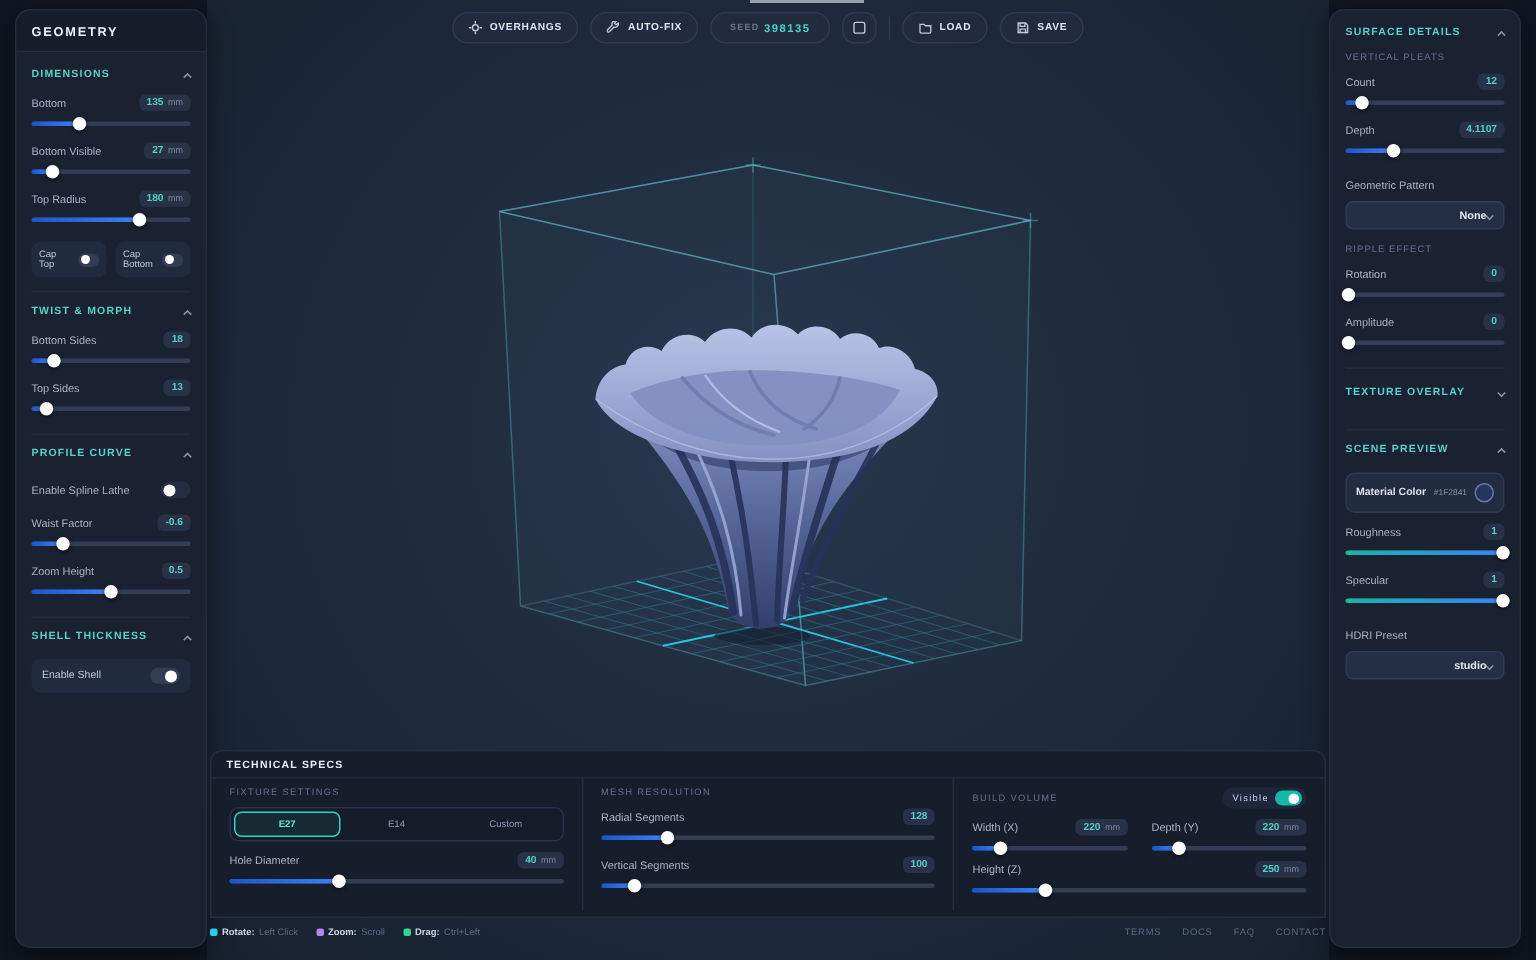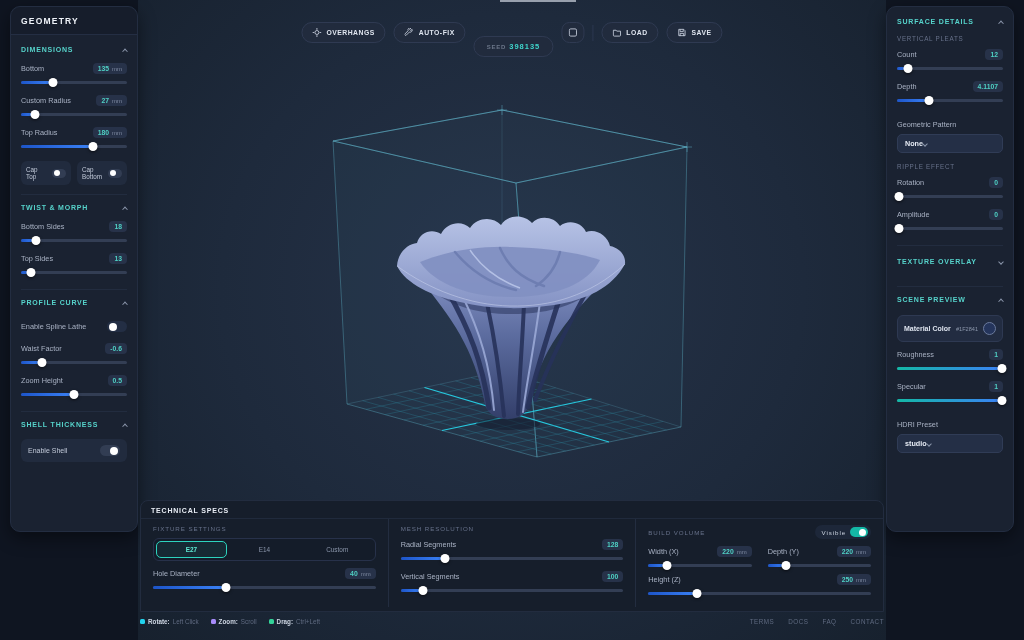--- a/index.html
+++ b/index.html
@@ -6,21 +6,21 @@
   html,body { width:1024px; height:640px; overflow:hidden; background:#0f1521;
     font-family:"Liberation Sans", sans-serif; }
   #stage { position:relative; width:1024px; height:640px; background:#0f1521; }
 
   
   #viewport { position:absolute; left:138px; top:0; width:748px; height:640px;
     background:radial-gradient(ellipse at 50% 45%, #263349 0%, #1e2a3c 55%, #17212e 100%); }
   #topline { position:absolute; left:500px; top:0; width:76px; height:2px; background:#98a0ad; z-index:9; }
 
   
-  .panel { position:absolute; top:6px; width:128px; height:526px; background:#1a2231;
+  .panel { position:absolute; top:6px; width:128px; height:626px; background:#1a2231;
     border:1px solid #232d41; border-radius:10px; box-shadow:0 6px 18px rgba(0,0,0,.45); z-index:5; }
   #left-panel { left:10px; }
   #right-panel { left:886px; }
   .panel-h { padding:9px 10px 8px; font-size:8.5px; font-weight:bold; letter-spacing:1.2px;
     color:#eef2f8; border-bottom:1px solid #242e43; background:#161d2b; border-radius:10px 10px 0 0; }
   .panel-h.right { text-align:right; }
   .panel-body { padding:2px 10px 10px; }
   .sec { border-bottom:1px solid #222c3f; padding-bottom:9px; }
   .sec:last-child { border-bottom:none; }
   .sech { display:flex; justify-content:space-between; align-items:center;
@@ -41,21 +41,21 @@
   .track { position:absolute; top:4px; left:0; right:0; height:3px; border-radius:2px; background:#333e54; }
   .fill { position:absolute; top:4px; left:0; height:3px; border-radius:2px;
     background:linear-gradient(90deg,#1d55c9,#3b82f6); }
   .fill.tealblue { background:linear-gradient(90deg,#14b8a6,#3b82f6); }
   .knob { position:absolute; top:.5px; width:9px; height:9px; border-radius:50%; background:#fff;
     transform:translateX(-50%); box-shadow:0 1px 3px rgba(0,0,0,.6); }
   .tg { width:20px; height:11px; border-radius:6px; background:#323d53; position:relative; flex:none; }
   .tg i { position:absolute; top:1.5px; left:2px; width:8px; height:8px; border-radius:50%; background:#fff; }
   .tg.on i { left:auto; right:2px; }
   .tg.teal { background:#14b8a6; }
-  .select { display:flex; justify-content:flex-start; align-items:center; background:#242f46;
+  .select { display:flex; justify-content:flex-end; align-items:center; background:#242f46;
     border:1px solid #303c56; border-radius:5px; padding:4px 7px; margin-top:3px;
     font-size:7.2px; font-weight:bold; color:#e6ebf4; }
   .caps { display:flex; gap:6px; margin-top:9px; }
   .cap { flex:1; display:flex; align-items:center; justify-content:space-between; gap:3px;
     background:#212b3e; border-radius:6px; padding:5px 5px; font-size:6.3px; color:#c2cad9; }
   .cap .tg { width:14px; height:9px; } .cap .tg i { width:6px; height:6px; top:1.5px; }
   .boxrow { display:flex; justify-content:space-between; align-items:center; background:#212b3e;
     border-radius:6px; padding:6px 7px; margin-top:8px; font-size:7px; color:#c2cad9; }
   .matrow { display:flex; align-items:center; background:#222c41; border:1px solid #2e3952;
     border-radius:6px; padding:6px 6px; margin:9px 0 2px; }
@@ -205,21 +205,21 @@
           <path d="M5 0v2M5 8v2M0 5h2M8 5h2"></path>
         </svg>
       <span>OVERHANGS</span>
     </div>
     <div class="tbtn">
       <svg width="9" height="9" viewBox="0 0 10 10" stroke="#c3cbd9" fill="none">
         <path d="M8.5 1.5a2.3 2.3 0 0 1-3 3L2 8a1 1 0 0 1-1.4-1.4L4.1 3a2.3 2.3 0 0 1 3-3l-1.3 1.6L7 2.9z"></path>
         </svg>
       <span>AUTO-FIX</span>
     </div>
-    <div class="tbtn" style="padding:5px 12px; gap:3px;margin-top:28px;">
+    <div class="tbtn" style="padding:5px 12px; gap:3px;">
       <span class="seed-l">SEED</span>
       <span class="seed-v">398135</span>
     </div>
     <div class="sqbtn">
       <svg width="9" height="9" viewBox="0 0 10 10" stroke="#c3cbd9" fill="none">
         <rect x="1" y="1" width="8" height="8" rx="1.5"></rect>
         </svg>
     </div>
     <div class="tdiv"></div>
     <div class="tbtn">
@@ -255,21 +255,21 @@
               </span>
             </div>
           <div class="slider">
               <div class="track"></div>
               <div class="fill" style="width:30%"></div>
               <div class="knob" style="left:30%"></div>
             </div>
         </div>
         <div class="ctl">
           <div class="top">
-              <span class="lbl">Custom Radius</span>
+              <span class="lbl">Bottom Visible</span>
             <span class="badge">
                 <span>27</span>
                 <span class="u">mm</span>
               </span>
             </div>
           <div class="slider">
               <div class="track"></div>
               <div class="fill" style="width:13%"></div>
               <div class="knob" style="left:13%"></div>
             </div>

